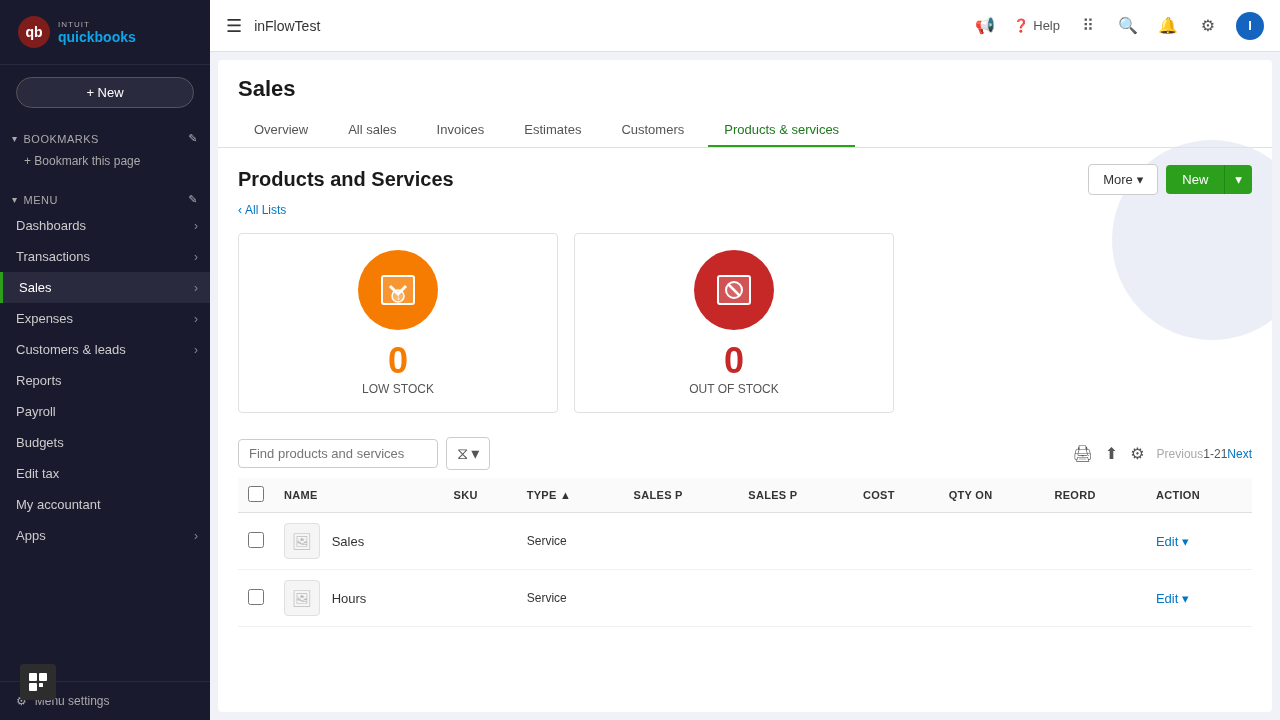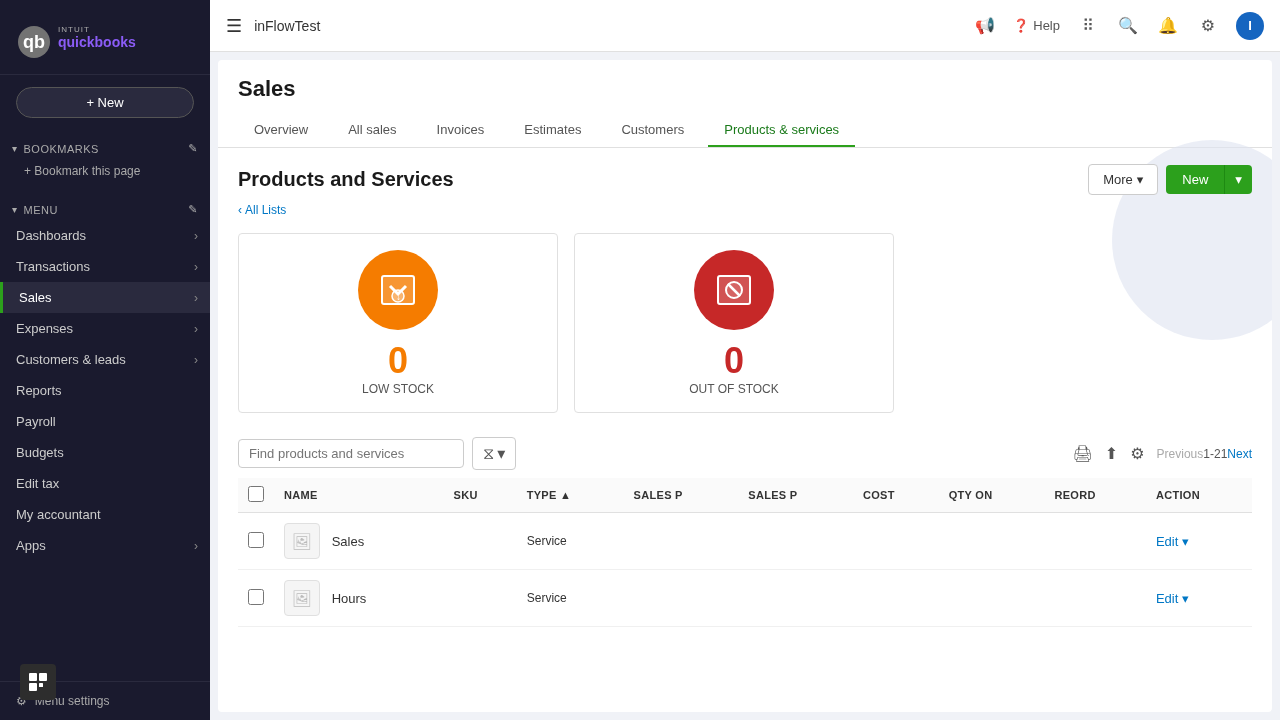--- a/index.html
+++ b/index.html
@@ -27,46 +27,45 @@
       padding: 16px 18px;
       display: flex;
       align-items: center;
       gap: 8px;
       border-bottom: 1px solid #2a2a3e;
     }
 
     .qb-logo-circle {
       width: 32px;
       height: 32px;
-      background: #737373;
+      background: #7f1d1d;
       border-radius: 50%;
       display: flex;
       align-items: center;
       justify-content: center;
       color: white;
       font-weight: bold;
-      font-size: 18px;
-      margin-top: 10px;
+      font-size: 14px;
     }
 
     .qb-logo-text {
       display: flex;
       flex-direction: column;
     }
 
     .qb-intuit {
       font-size: 8px;
       color: #aaa;
       letter-spacing: 1px;
       text-transform: uppercase;
     }
 
     .qb-name {
       font-size: 14px;
-      color: #8b5cf6;
+      color: #0ea5e9;
       font-weight: bold;
     }
 
     .new-btn {
       margin: 12px 16px;
       background: #2a2a3e;
       border: 1px solid #555;
       color: white;
       padding: 7px 12px;
       border-radius: 20px;
@@ -392,21 +391,21 @@
       align-items: center;
       gap: 8px;
       margin-bottom: 8px;
     }
 
     .search-input {
       border: 1px solid #ccc;
       border-radius: 4px;
       padding: 6px 10px;
       font-size: 13px;
-      width: 226px;
+      width: 200px;
       color: #999;
     }
 
     .filter-btn {
       display: flex;
       align-items: center;
       gap: 3px;
       padding: 6px 10px;
       border: 1px solid #ccc;
       border-radius: 4px;

